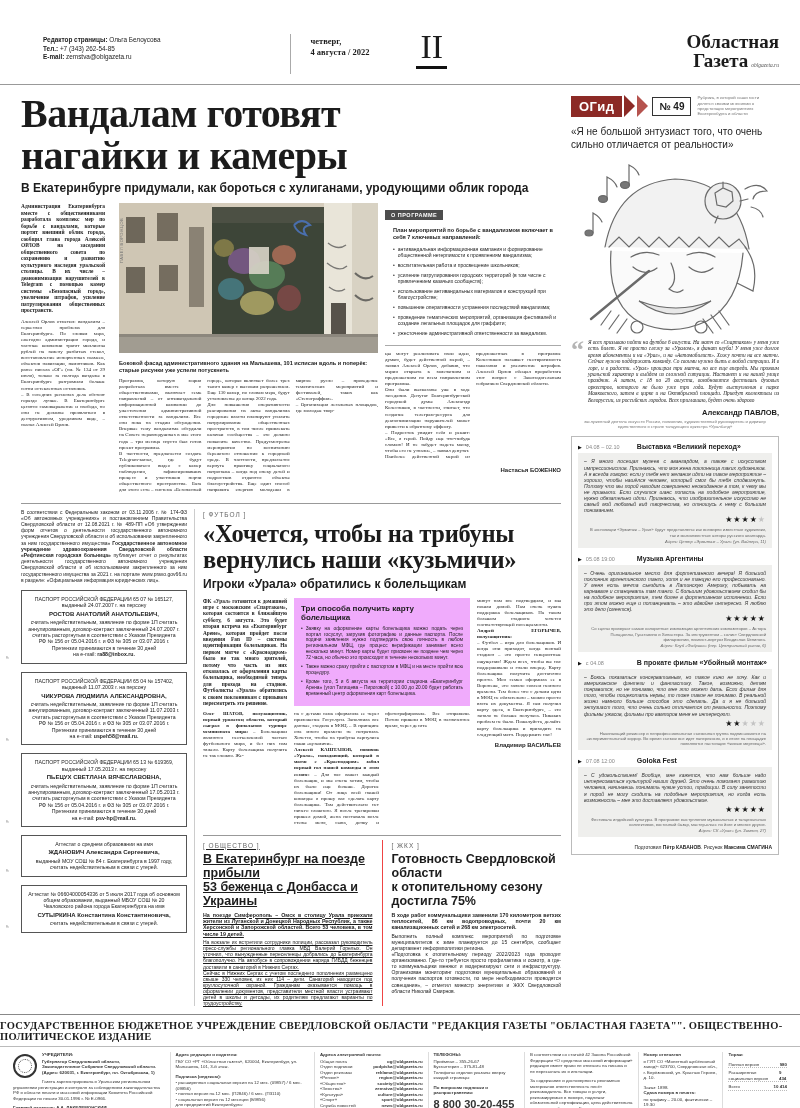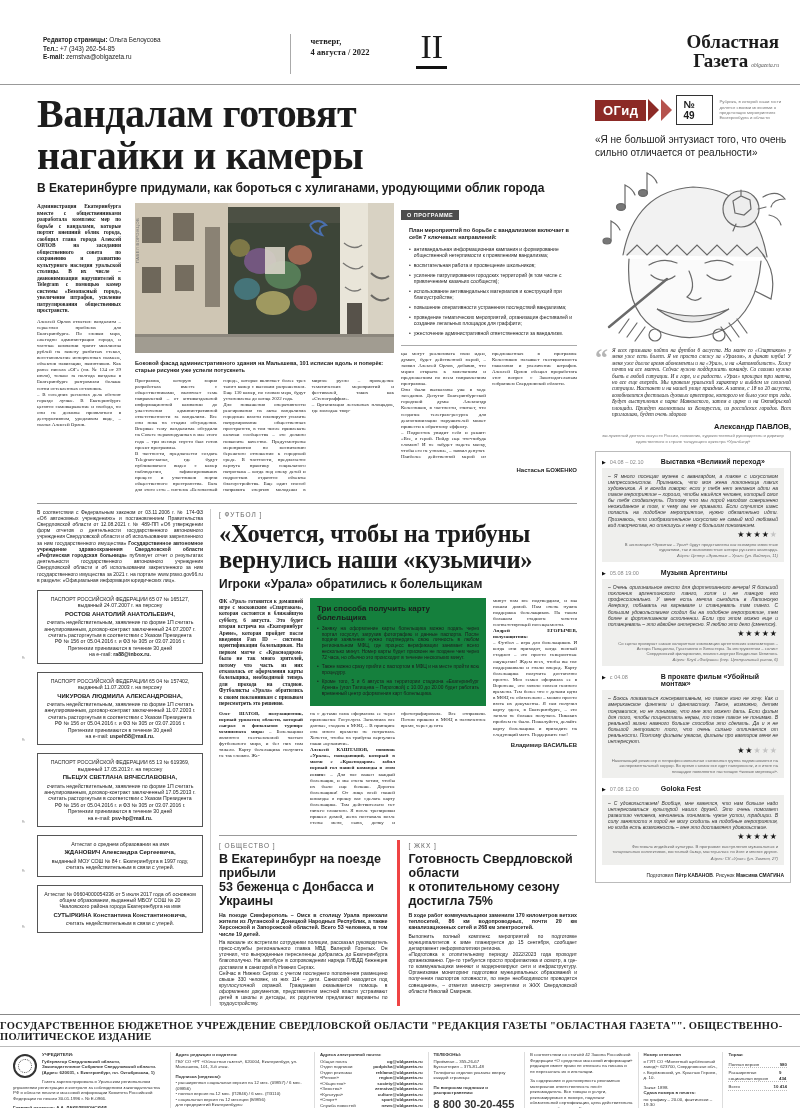--- a/index.html
+++ b/index.html
@@ -19,21 +19,21 @@
   .m-date{margin-left:19px;font-family:"Liberation Serif",serif;font-weight:bold;
     font-size:8.5px;line-height:11px;padding-top:6px;width:90px;}
   .m-num{font-family:"Liberation Serif",serif;font-size:34px;line-height:34px;
     border-bottom:3px solid #111;padding:0 4px 2px 4px;margin-left:16px;}
   .m-logo{margin-left:auto;text-align:right;font-family:"Liberation Serif",serif;
     font-weight:bold;font-size:19px;line-height:19px;padding-top:2px;}
   .m-site{font-size:5.5px;font-weight:normal;font-style:italic;color:#555;margin-left:3px;}
   .toprule{border-top:1px solid #999;margin:0 0 0 0;}
 
   
-  .content{display:flex;gap:18px;padding:0 21px;margin-left:16px;}
+  .content{display:flex;gap:10px;padding:0 21px;}
   .left-zone{width:540px;}
   .ogid{width:208px;}
 
   
   h1.lead-title{font-family:"Liberation Serif",serif;font-weight:bold;font-size:40px;
     line-height:42px;margin:8px 0 4px 0;white-space:pre-line;letter-spacing:-0.5px;}
   .lead-sub{font-size:12px;font-weight:bold;line-height:14px;margin-bottom:8px;}
   .article-row{display:flex;gap:7px;}
   .a-col1{width:84px;}
   .a-mid{width:266px;position:relative;}
@@ -78,30 +78,30 @@
   .kicker{font-size:6.5px;color:#666;letter-spacing:1px;margin:2px 0 3px 0;}
   .fb-title{font-family:"Liberation Serif",serif;font-weight:bold;font-size:24.5px;
     line-height:26px;margin:2px 0 4px 0;white-space:pre-line;letter-spacing:-0.3px;}
   .fb-sub{font-size:12px;font-weight:bold;margin-bottom:7px;}
   .fb-row{display:flex;gap:7px;}
   .fb-col1{width:84px;}
   .fb-mid{width:176px;}
   .fb-col4{width:84px;}
   .fb-intro{font-family:"Liberation Serif",serif;font-weight:bold;font-size:5.3px;
     line-height:6.4px;text-align:justify;margin-bottom:4px;}
-  .gray-box{background:#15803d;padding:6px 7px;margin-bottom:5px;}
+  .gray-box{background:#f0abfc;padding:6px 7px;margin-bottom:5px;}
   .gb-title{font-size:8px;font-weight:bold;margin-bottom:4px;}
   .gb-list{margin:0;padding:0;list-style:none;font-size:4.8px;line-height:5.9px;}
   .gb-list li{display:flex;gap:3px;margin-bottom:3px;text-align:justify;}
   .subname{font-weight:bold;}
 
   
   .bottom-row{display:flex;gap:9px;border-top:1px solid #999;margin-top:6px;padding-top:4px;}
   .b-art{flex:1;}
-  .b-art.first{border-right:3px solid #ef4444;padding-right:9px;}
+  .b-art.first{border-right:1px solid #ef4444;padding-right:9px;text-decoration:underline;}
   .b-title{font-size:12.5px;font-weight:bold;line-height:14px;margin:2px 0 4px 0;white-space:pre-line;}
   .b-lead{font-size:5.3px;font-weight:bold;line-height:6.4px;text-align:justify;margin-bottom:2px;}
   .b-body{font-size:5px;line-height:6.1px;text-align:justify;}
 
   
   .og-head{display:flex;align-items:center;margin-top:10px;}
   .og-label{background:#8c2a26;color:#fff;font-weight:bold;font-size:13px;
     padding:3px 8px;letter-spacing:.5px;}
   .chev{width:0;height:0;border-top:11px solid transparent;border-bottom:11px solid transparent;
     border-left:11px solid #8c2a26;margin-left:2px;}

